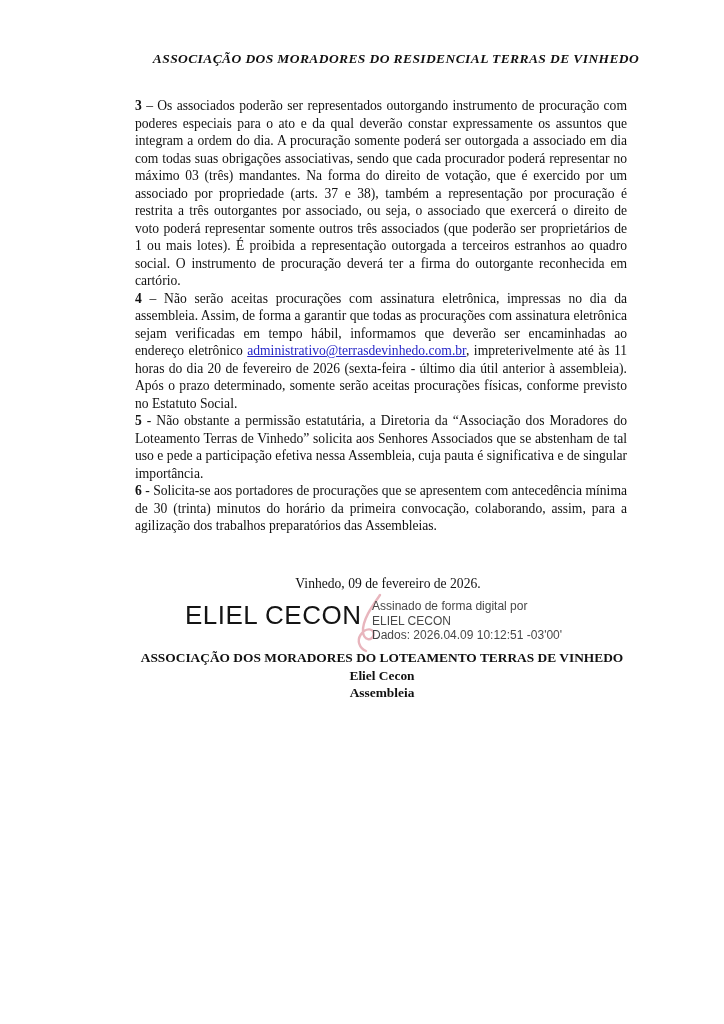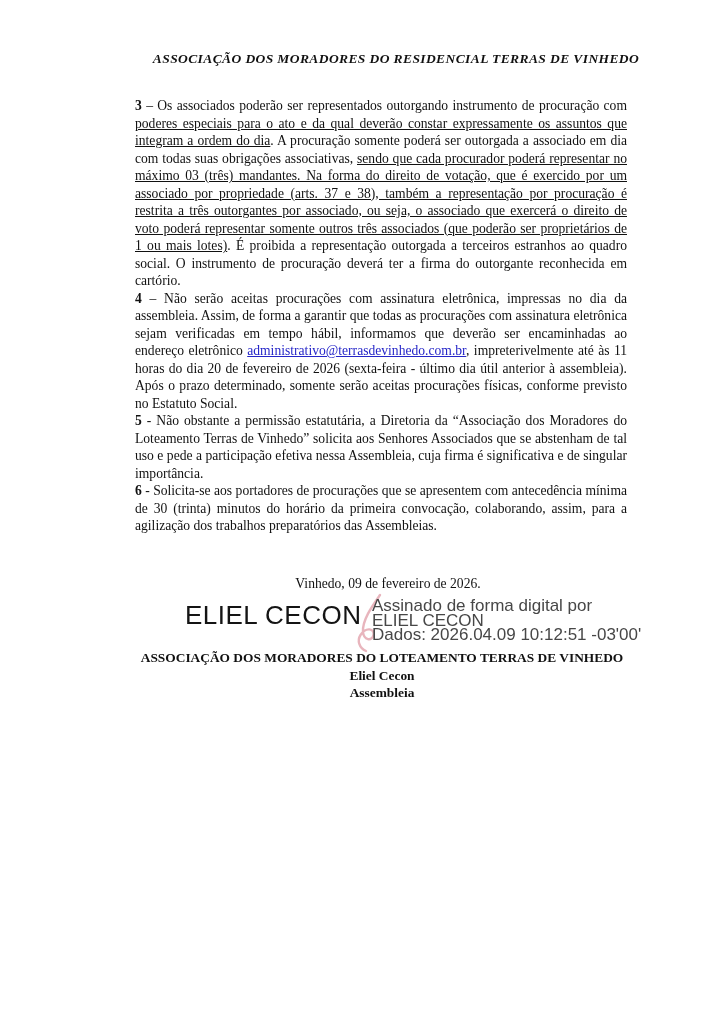--- a/index.html
+++ b/index.html
@@ -25,62 +25,62 @@
     font-size:13.5px;letter-spacing:0.4px;
     white-space:nowrap;
   }
   .doc-body{
     position:absolute;top:97px;left:135px;width:492px;
     font-size:13.6px;line-height:17.5px;
     text-align:justify;
   }
   .doc-body p{margin:0;padding:0;}
   .seg-b{font-weight:bold;}
-  .seg-u{text-decoration:underline;}
+  .seg-u{}
   a.seg-link{color:var(--link);text-decoration:underline;cursor:pointer;}
   .date-line{
     position:absolute;top:575px;left:142px;width:492px;
     text-align:center;font-size:13.6px;line-height:17.5px;
   }
   .signature{
     position:absolute;top:592px;left:185px;width:430px;height:64px;
   }
   .sig-name{
     position:absolute;left:0;top:10px;
     font-family:"Liberation Sans", sans-serif;
     font-size:26px;line-height:1;letter-spacing:0.5px;
     color:#141414;white-space:nowrap;
   }
   .sig-flourish{
     position:absolute;left:162px;top:0;width:42px;height:62px;
   }
   .sig-details{
     position:absolute;left:187px;top:7px;
     font-family:"Liberation Sans", sans-serif;
-    font-size:17px;line-height:14.6px;
+    font-size:12px;line-height:14.6px;
     color:var(--sigtext);white-space:nowrap;
   }
   .footer{
     position:absolute;top:649px;left:136px;width:492px;
     text-align:center;font-weight:bold;
     font-size:13.4px;line-height:17.6px;
   }
   .footer div{white-space:nowrap;}
 </style>
 </head>
 <body>
 
 <div class="page">
 
   <div class="doc-header">ASSOCIAÇÃO DOS MORADORES DO RESIDENCIAL TERRAS DE VINHEDO</div>
 
   <div class="doc-body" id="doc-body">
       <p><span class="seg-b">3 </span><span>– Os associados poderão ser representados outorgando instrumento de procuração com </span><span class="seg-u">poderes especiais para o ato e da qual deverão constar expressamente os assuntos que integram a ordem do dia</span><span>. A procuração somente poderá ser outorgada a associado em dia com todas suas obrigações associativas, </span><span class="seg-u">sendo que cada procurador poderá representar no máximo 03 (três) mandantes. Na forma do direito de votação, que é exercido por um associado por propriedade (arts. 37 e 38), também a representação por procuração é restrita a três outorgantes por associado, ou seja, o associado que exercerá o direito de voto poderá representar somente outros três associados (que poderão ser proprietários de 1 ou mais lotes)</span><span>. É proibida a representação outorgada a terceiros estranhos ao quadro social. O instrumento de procuração deverá ter a firma do outorgante reconhecida em cartório.</span></p>
       <p><span class="seg-b">4 </span><span>– Não serão aceitas procurações com assinatura eletrônica, impressas no dia da assembleia. Assim, de forma a garantir que todas as procurações com assinatura eletrônica sejam verificadas em tempo hábil, informamos que deverão ser encaminhadas ao endereço eletrônico </span><a class="seg-link">administrativo@terrasdevinhedo.com.br</a><span>, impreterivelmente até às 11 horas do dia 20 de fevereiro de 2026 (sexta-feira - último dia útil anterior à assembleia). Após o prazo determinado, somente serão aceitas procurações físicas, conforme previsto no Estatuto Social.</span></p>
-      <p><span class="seg-b">5</span><span> - Não obstante a permissão estatutária, a Diretoria da “Associação dos Moradores do Loteamento Terras de Vinhedo” solicita aos Senhores Associados que se abstenham de tal uso e pede a participação efetiva nessa Assembleia, cuja firma é significativa e de singular importância.</span></p>
+      <p><span class="seg-b">5</span><span> - Não obstante a permissão estatutária, a Diretoria da “Associação dos Moradores do Loteamento Terras de Vinhedo” solicita aos Senhores Associados que se abstenham de tal uso e pede a participação efetiva nessa Assembleia, cuja pauta é significativa e de singular importância.</span></p>
       <p><span class="seg-b">6</span><span> - Solicita-se aos portadores de procurações que se apresentem com antecedência mínima de 30 (trinta) minutos do horário da primeira convocação, colaborando, assim, para a agilização dos trabalhos preparatórios das Assembleias.</span></p>
     </div>
 
   <div class="date-line">Vinhedo, 09 de fevereiro de 2026.</div>
 
   <div class="signature">
     <span class="sig-name">ELIEL CECON</span>
     <svg class="sig-flourish" viewBox="0 0 42 62" aria-hidden="true">
       <path d="M33 3 C26 13, 15 28, 16 40 C16.7 48, 25 50, 26.5 43 C27.8 36.5, 19 34.5, 13.5 43 C10 48.5, 12 56, 19 59" fill="none" stroke="#e2a2ac" stroke-width="2.4" stroke-linecap="round" opacity="0.8"></path>
     </svg>

